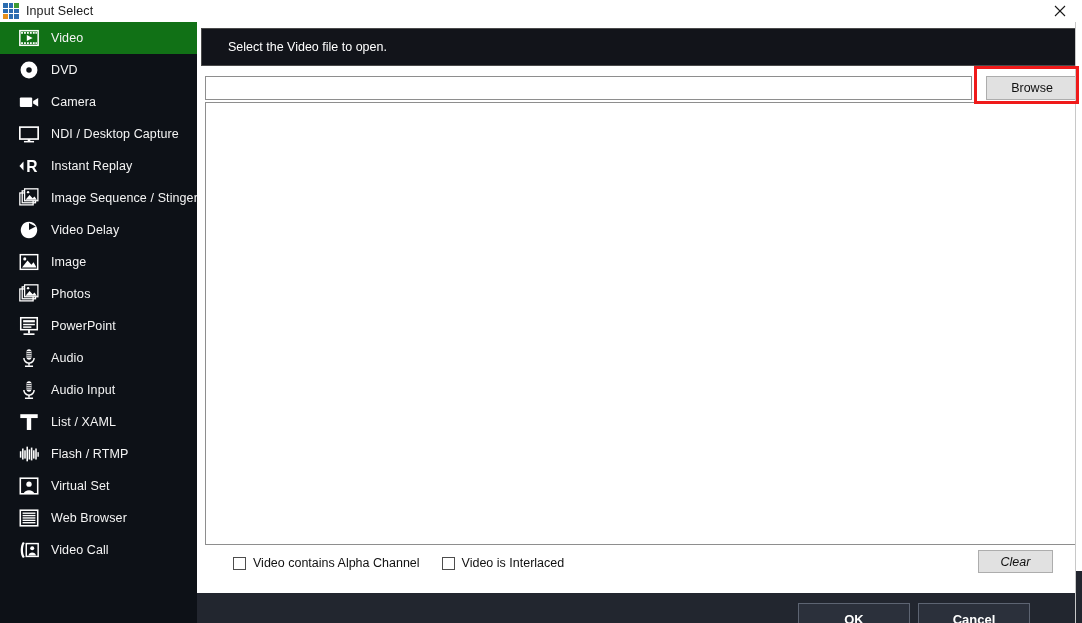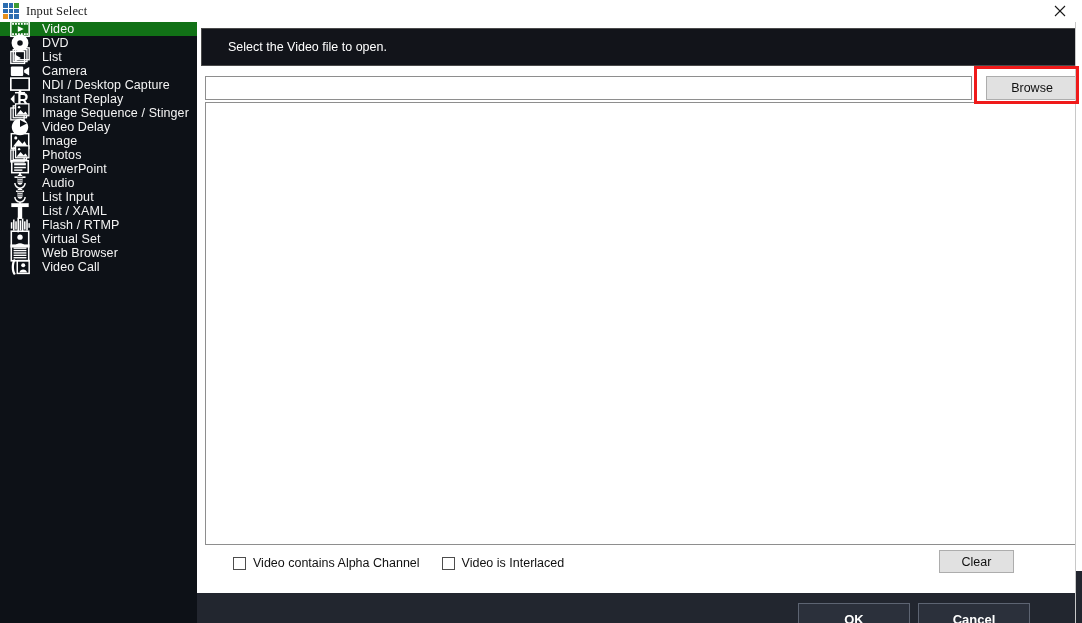--- a/index.html
+++ b/index.html
@@ -32,44 +32,43 @@
     gap: 1px;
     flex: none;
   }
   .app-icon i { display: block; background: #2b6cb0; }
   .app-icon i.g { background: #3f9c35; }
   .app-icon i.o { background: #e8901a; }
   .title-text {
     font-size: 12.5px; color: #1a1a1a;
     letter-spacing: 0.1px;
     white-space: nowrap;
-    font-family: Liberation Serif, serif;
   }
   .close-btn {
     position: absolute; right: 0; top: 0;
     width: 44px; height: 22px;
     display: flex; align-items: center; justify-content: center;
     color: #1a1a1a;
     font-size: 14px; line-height: 1;
     cursor: default;
   }
   .close-btn svg { display: block; }
 
   
   .sidebar {
     position: absolute; left: 0; top: 22px;
     width: 197px; height: 601px;
     background: #0d1117;
     overflow: hidden;
   }
   .nav-item {
     position: relative;
-    height: 14px;
+    height: 32px;
     display: flex; align-items: center;
-    padding-left: 6px;
+    padding-left: 15px;
     color: #f2f2f2;
     cursor: default;
   }
   .nav-item.selected { background: #117116; }
   .nav-item .ico {
     width: 28px; height: 24px;
     flex: none;
     display: flex; align-items: center; justify-content: center;
     margin-right: 8px;
   }
@@ -159,22 +158,22 @@
     border: 1px solid #4d4d4d;
     background: #ffffff;
     margin-right: 7px;
     flex: none;
   }
   .chk .lbl {
     font-size: 12.5px; color: #111;
     white-space: nowrap;
   }
   .clear-btn {
-    position: absolute; left: 742px; top: 528px;
-    width: 75px; height: 23px;
+    position: absolute; left: 781px; top: 528px;
+    width: 75px; height: 23px; font-style: italic;
   }
 
   
   .footer {
     position: absolute; left: 0; top: 571px;
     width: 885px; height: 52px;
     background: #22262f;
   }
   .btn-dark {
     position: absolute; top: 10px;
@@ -258,31 +257,20 @@
           <svg width="22" height="22" viewBox="0 0 24 24">
             <circle cx="12" cy="12" r="9.2" fill="#ffffff"></circle>
             <circle cx="12" cy="12" r="3" fill="#0d1117"></circle>
           </svg>
         </span>
         <span class="nav-label">DVD</span>
       </div>
       <div class="nav-item">
         <span class="ico">
           <svg width="22" height="22" viewBox="0 0 24 24">
-            <rect x="2" y="6" width="15" height="13" fill="none" stroke="#ffffff" stroke-width="1.5"></rect>
-            <rect x="4.6" y="4" width="15" height="13" fill="none" stroke="#ffffff" stroke-width="1.5"></rect>
-            <rect x="7" y="2" width="15" height="13" fill="none" stroke="#ffffff" stroke-width="1.5"></rect>
-            <polygon points="6,9 13,13.2 6,17.4" fill="#ffffff"></polygon>
-          </svg>
-        </span>
-        <span class="nav-label">List</span>
-      </div>
-      <div class="nav-item">
-        <span class="ico">
-          <svg width="22" height="22" viewBox="0 0 24 24">
             <rect x="2" y="7" width="13.5" height="10.5" rx="1.2" fill="#ffffff"></rect>
             <polygon points="16.5,11 22,7.6 22,17 16.5,13.6" fill="#ffffff"></polygon>
           </svg>
         </span>
         <span class="nav-label">Camera</span>
       </div>
       <div class="nav-item">
         <span class="ico">
           <svg width="22" height="22" viewBox="0 0 24 24">
             <rect x="2" y="4.5" width="20" height="13" fill="none" stroke="#ffffff" stroke-width="1.8"></rect>
@@ -382,21 +370,21 @@
               <line x1="9.2" y1="5" x2="14.8" y2="5"></line>
               <line x1="9.2" y1="7" x2="14.8" y2="7"></line>
               <line x1="9.2" y1="9" x2="14.8" y2="9"></line>
               <line x1="9.2" y1="11" x2="14.8" y2="11"></line>
             </g>
             <path d="M6.4 12 A5.6 5.6 0 0 0 17.6 12" fill="none" stroke="#ffffff" stroke-width="1.6"></path>
             <rect x="11.2" y="17.2" width="1.6" height="3.2" fill="#ffffff"></rect>
             <rect x="7.6" y="20.2" width="8.8" height="1.6" fill="#ffffff"></rect>
           </svg>
         </span>
-        <span class="nav-label">List Input</span>
+        <span class="nav-label">Audio Input</span>
       </div>
       <div class="nav-item">
         <span class="ico">
           <svg width="22" height="22" viewBox="0 0 24 24">
             <rect x="2.5" y="3.5" width="19" height="4.2" fill="#ffffff"></rect>
             <rect x="9.6" y="7.7" width="4.8" height="13" fill="#ffffff"></rect>
           </svg>
         </span>
         <span class="nav-label">List / XAML</span>
       </div>

